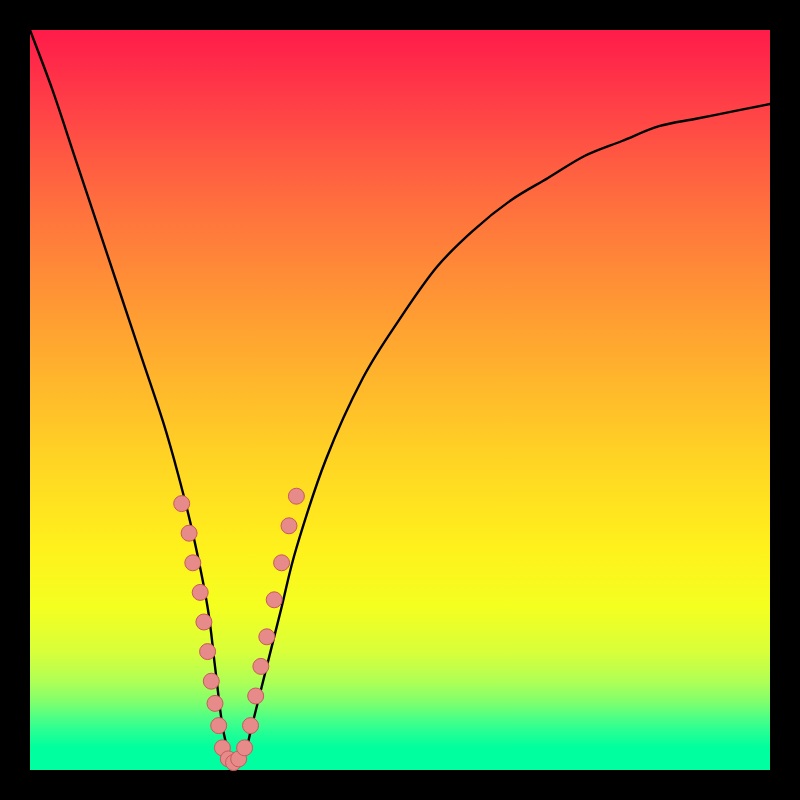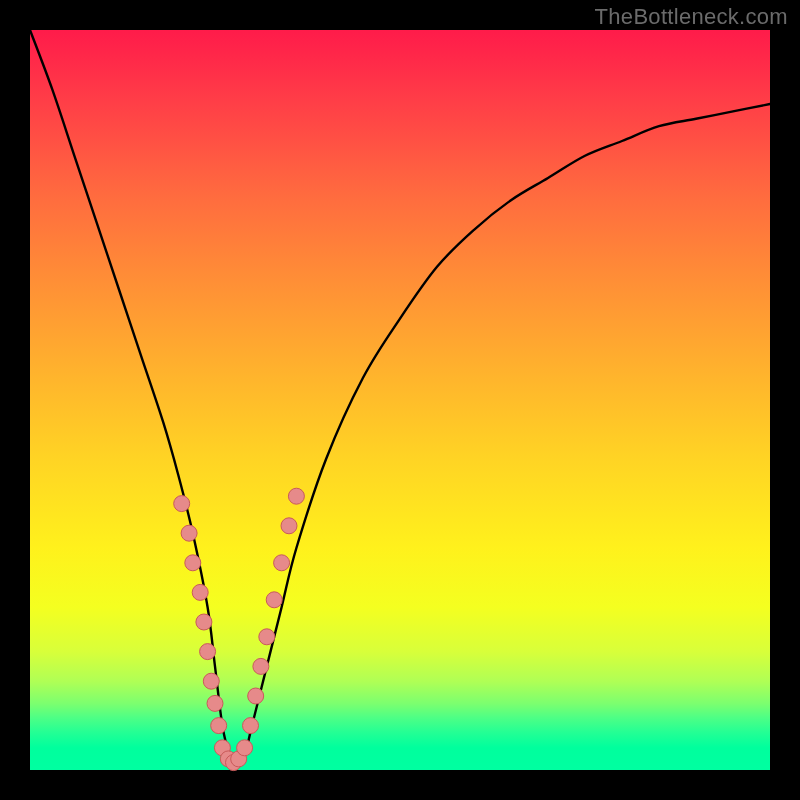--- a/index.html
+++ b/index.html
@@ -57,21 +57,20 @@
     top: 0;
     width: 740px;
     height: 740px;
     overflow: visible;
   }
 </style>
 </head>
 <body>
 
 <div class="stage">
-  <div class="watermark">TheBottleneck.com</div>
 
   <div class="plot-area">
     <svg class="curve" viewBox="0 0 740 740">
       <path id="curve-path" fill="none" stroke-width="2.4" stroke-linecap="round" stroke-linejoin="round" d="M 0.00 0.00 C 3.70 9.87, 14.80 38.23, 22.20 59.20 C 29.60 80.17, 37.00 103.60, 44.40 125.80 C 51.80 148.00, 59.20 170.20, 66.60 192.40 C 74.00 214.60, 81.40 236.80, 88.80 259.00 C 96.20 281.20, 103.60 303.40, 111.00 325.60 C 118.40 347.80, 127.03 372.47, 133.20 392.20 C 139.37 411.93, 143.07 425.50, 148.00 444.00 C 152.93 462.50, 157.87 481.00, 162.80 503.20 C 167.73 525.40, 173.90 555.00, 177.60 577.20 C 181.30 599.40, 182.53 616.67, 185.00 636.40 C 187.47 656.13, 189.93 680.80, 192.40 695.60 C 194.87 710.40, 197.33 719.03, 199.80 725.20 C 202.27 731.37, 204.73 732.60, 207.20 732.60 C 209.67 732.60, 212.13 731.37, 214.60 725.20 C 217.07 719.03, 218.30 710.40, 222.00 695.60 C 225.70 680.80, 231.87 656.13, 236.80 636.40 C 241.73 616.67, 246.67 596.93, 251.60 577.20 C 256.53 557.47, 259.00 542.67, 266.40 518.00 C 273.80 493.33, 284.90 457.57, 296.00 429.20 C 307.10 400.83, 320.67 371.23, 333.00 347.80 C 345.33 324.37, 357.67 307.10, 370.00 288.60 C 382.33 270.10, 394.67 251.60, 407.00 236.80 C 419.33 222.00, 431.67 210.90, 444.00 199.80 C 456.33 188.70, 468.67 178.83, 481.00 170.20 C 493.33 161.57, 505.67 155.40, 518.00 148.00 C 530.33 140.60, 542.67 131.97, 555.00 125.80 C 567.33 119.63, 579.67 115.93, 592.00 111.00 C 604.33 106.07, 616.67 99.90, 629.00 96.20 C 641.33 92.50, 653.67 91.27, 666.00 88.80 C 678.33 86.33, 690.67 83.87, 703.00 81.40 C 715.33 78.93, 733.83 75.23, 740.00 74.00" stroke="#000000"></path>
       <g id="markers-group">
           <circle cx="151.70" cy="473.60" r="8" fill="#e68a8a" stroke="#c95a5a" stroke-width="1"></circle>
           <circle cx="159.10" cy="503.20" r="8" fill="#e68a8a" stroke="#c95a5a" stroke-width="1"></circle>
           <circle cx="162.80" cy="532.80" r="8" fill="#e68a8a" stroke="#c95a5a" stroke-width="1"></circle>
           <circle cx="170.20" cy="562.40" r="8" fill="#e68a8a" stroke="#c95a5a" stroke-width="1"></circle>
           <circle cx="173.90" cy="592.00" r="8" fill="#e68a8a" stroke="#c95a5a" stroke-width="1"></circle>

